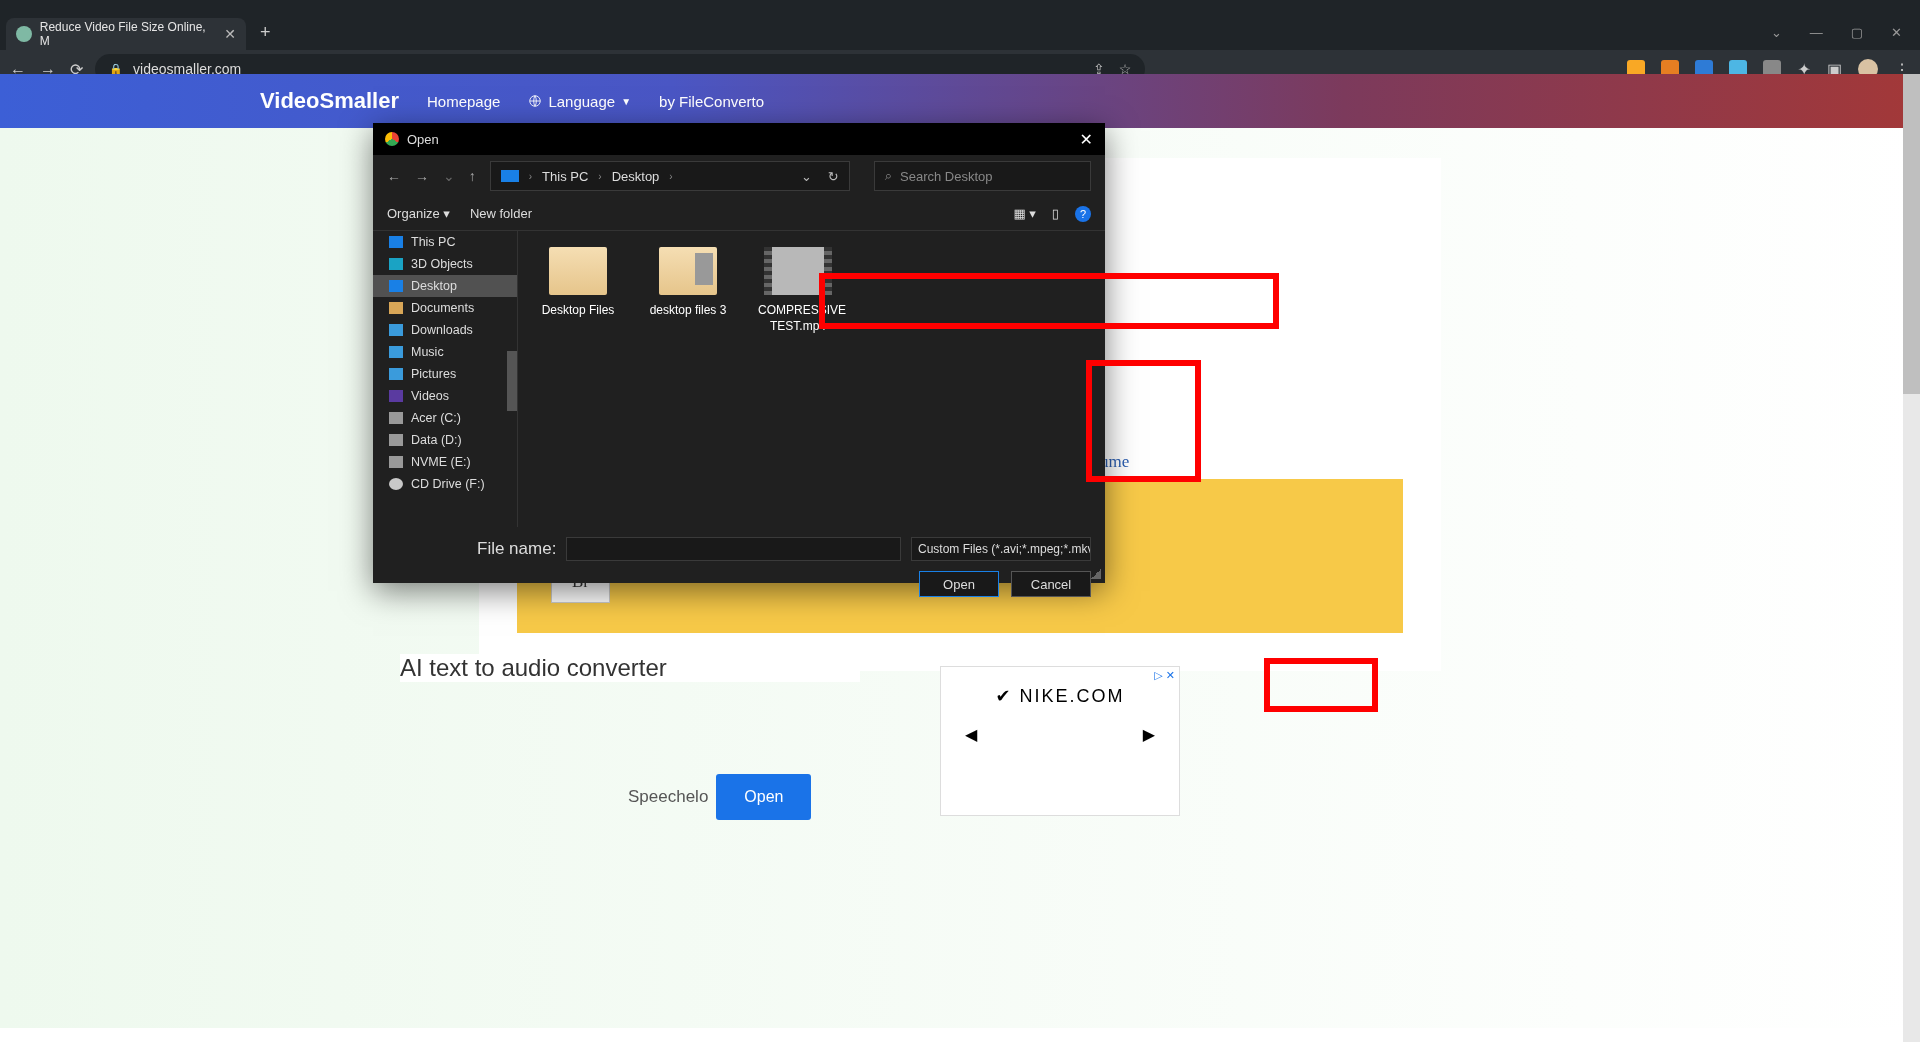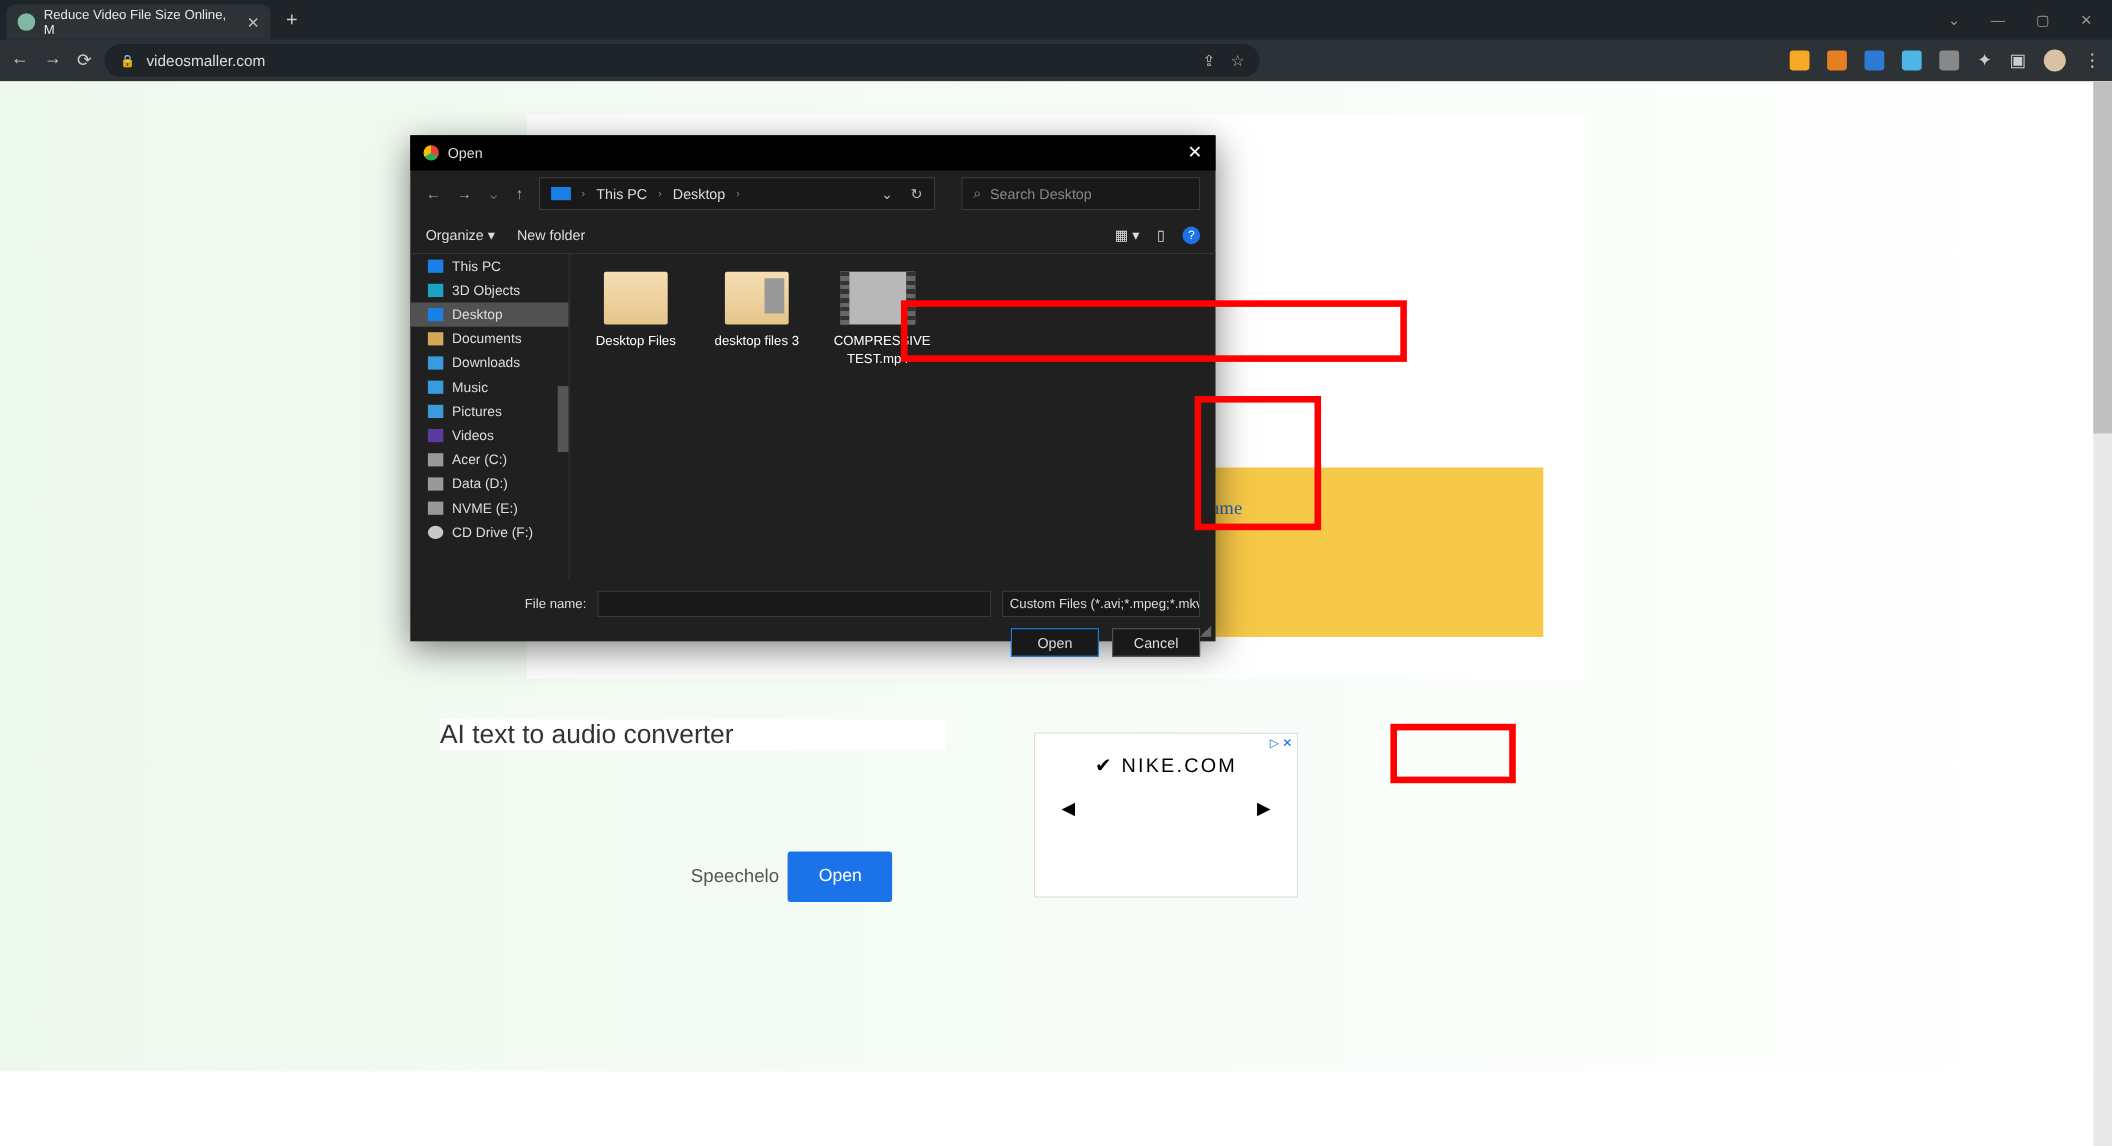--- a/index.html
+++ b/index.html
@@ -1,19 +1,19 @@
 <!DOCTYPE html>
 <html><head>
 <meta charset="utf-8">
 <style>
 * { margin: 0; padding: 0; box-sizing: border-box; font-family: "Segoe UI", Arial, sans-serif; }
 body { width: 1920px; height: 1042px; background: #1f2428; overflow: hidden; position: relative; }
 
 
-.titlebar { height: 36px; background: #1f2428; display: flex; align-items: center; }
+.titlebar { height: 36px; background: #1f2428; display: flex; align-items: center; margin-top: 14px; }
 .tab { background: #2d3237; height: 32px; margin-top: 4px; margin-left: 6px; display: flex; align-items: center; padding: 0 10px; border-radius: 8px 8px 0 0; gap: 8px; color: #e5e5e5; font-size: 12px; max-width: 240px; }
 .favicon { width: 16px; height: 16px; border-radius: 50%; background: #7fb9a4; }
 .tab .close { color: #bbb; font-size: 14px; }
 .new-tab { color: #ccc; font-size: 18px; margin-left: 14px; }
 .win-controls { margin-left: auto; display: flex; gap: 28px; padding-right: 18px; color: #999; }
 .win-controls span { font-size: 13px; }
 
 .toolbar { height: 38px; background: #2d3237; display: flex; align-items: center; padding: 0 10px; gap: 12px; color: #ccc; }
 .nav-arrows { display: flex; gap: 14px; font-size: 16px; }
 .addr { flex: 0 0 1050px; height: 30px; background: #1f2428; border-radius: 15px; display: flex; align-items: center; padding: 0 14px; gap: 10px; color: #ddd; font-size: 14px; }
@@ -94,21 +94,21 @@
 .files { flex: 1; padding: 16px 20px; display: flex; gap: 30px; align-items: flex-start; }
 .file-item { width: 80px; text-align: center; }
 .folder-ic { width: 58px; height: 48px; margin: 0 auto 8px; background: linear-gradient(#f5deb3,#e6c58b); border-radius: 2px; position: relative; }
 .folder-ic.multi::after { content:''; position:absolute; right:4px; top:6px; width:18px; height:32px; background:#999; }
 .video-ic { width: 68px; height: 48px; margin: 0 auto 8px; background: #b8b8b8; border-left: 8px solid #333; border-right: 8px solid #333; position: relative; }
 .video-ic::before, .video-ic::after { content:''; position:absolute; top:0; bottom:0; width:8px; background: repeating-linear-gradient(#333 0 4px,#666 4px 8px); }
 .video-ic::before { left:-8px; } .video-ic::after { right:-8px; }
 .file-item .name { font-size: 12px; line-height: 1.3; color: #fff; }
 
 .dlg-footer { padding: 10px 14px; display: flex; align-items: center; gap: 10px; }
-.fn-label { font-size: 12px; margin-left: 90px; }
+.fn-label { font-size: 17px; margin-left: 90px; }
 .fn-input { flex: 1; height: 24px; background: #191919; border: 1px solid #3a3a3a; }
 .filter { width: 180px; height: 24px; background: #191919; border: 1px solid #3a3a3a; font-size: 12px; padding: 0 6px; color: #ddd; display:flex; align-items:center; overflow:hidden; white-space:nowrap; }
 .dlg-btns { padding: 0 14px 12px; display: flex; gap: 12px; justify-content: flex-end; }
 .dlg-btn { width: 80px; height: 26px; background: #191919; border: 1px solid #555; color: #ddd; font-size: 13px; }
 .dlg-btn.open { border: 1px solid #1980e6; }
 .resize-grip { position:absolute; right:4px; bottom:4px; width:10px; height:10px; background: linear-gradient(135deg,transparent 50%,#666 50%); }
 
 
 .hl { position: absolute; border: 6px solid #ff0000; z-index: 100; pointer-events: none; }
 .hl1 { left: 446px; top: 150px; width: 460px; height: 56px; }
@@ -155,20 +155,33 @@
     <span class="icon" style="background:#4db6e4"></span>
     <span class="icon" style="background:#888"></span>
     <span style="color:#ccc">✦</span>
     <span style="color:#ccc">▣</span>
     <span class="avatar-ic"></span>
     <span style="color:#ccc">⋮</span>
   </div>
 </div>
 
 <div class="page">
+  <div class="hero">
+    <span class="logo">VideoSmaller</span>
+    <a>Homepage</a>
+    <a class="lang">
+      <svg viewBox="0 0 16 16" fill="none" stroke="#fff">
+          <circle cx="8" cy="8" r="6"></circle>
+          <path d="M2 8h12M8 2c2 3 2 9 0 12M8 2c-2 3-2 9 0 12"></path>
+        </svg>
+      <span>Language</span>
+      <span class="caret">▼</span>
+    </a>
+    <a>by FileConverto</a>
+  </div>
 
   <div class="bodybg">
     <div class="card">
       <h1>Redu</h1>
       <p>
         <span>VideoSma</span><br>
         <span>compress</span><br>
         <span>make vide</span><br>
         <span>Android o</span><br>
         <span>may take s</span>

